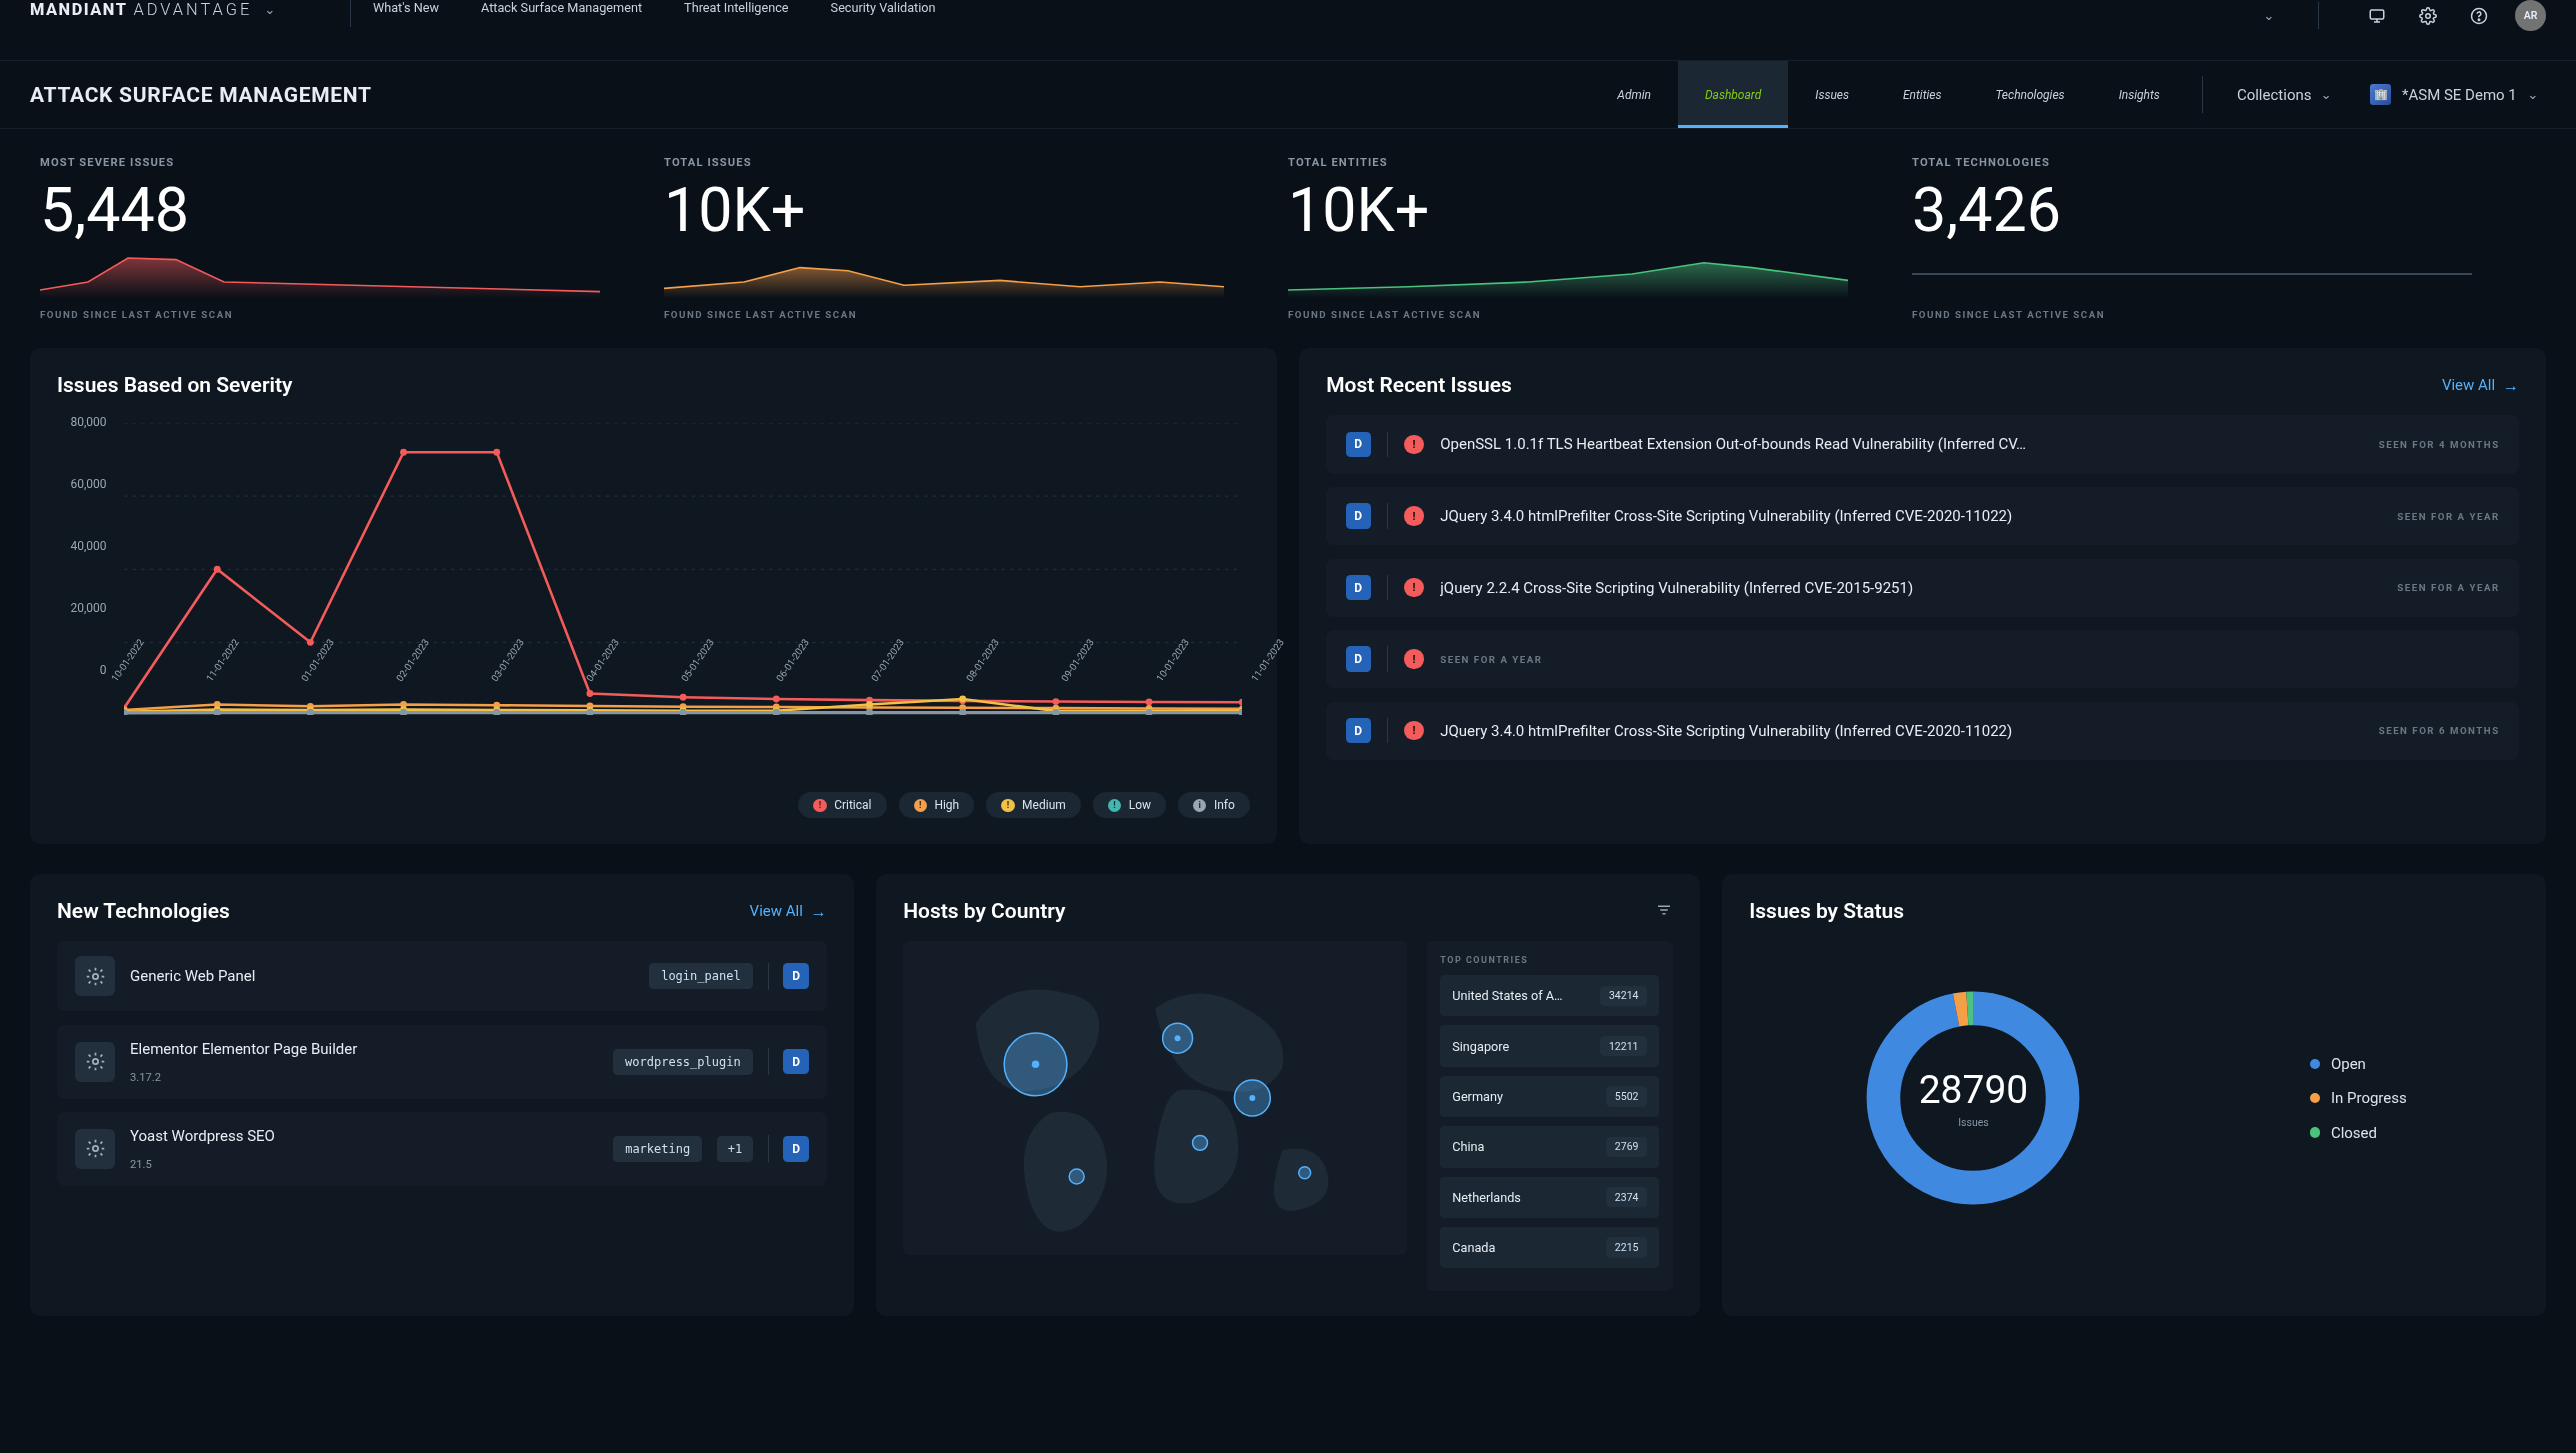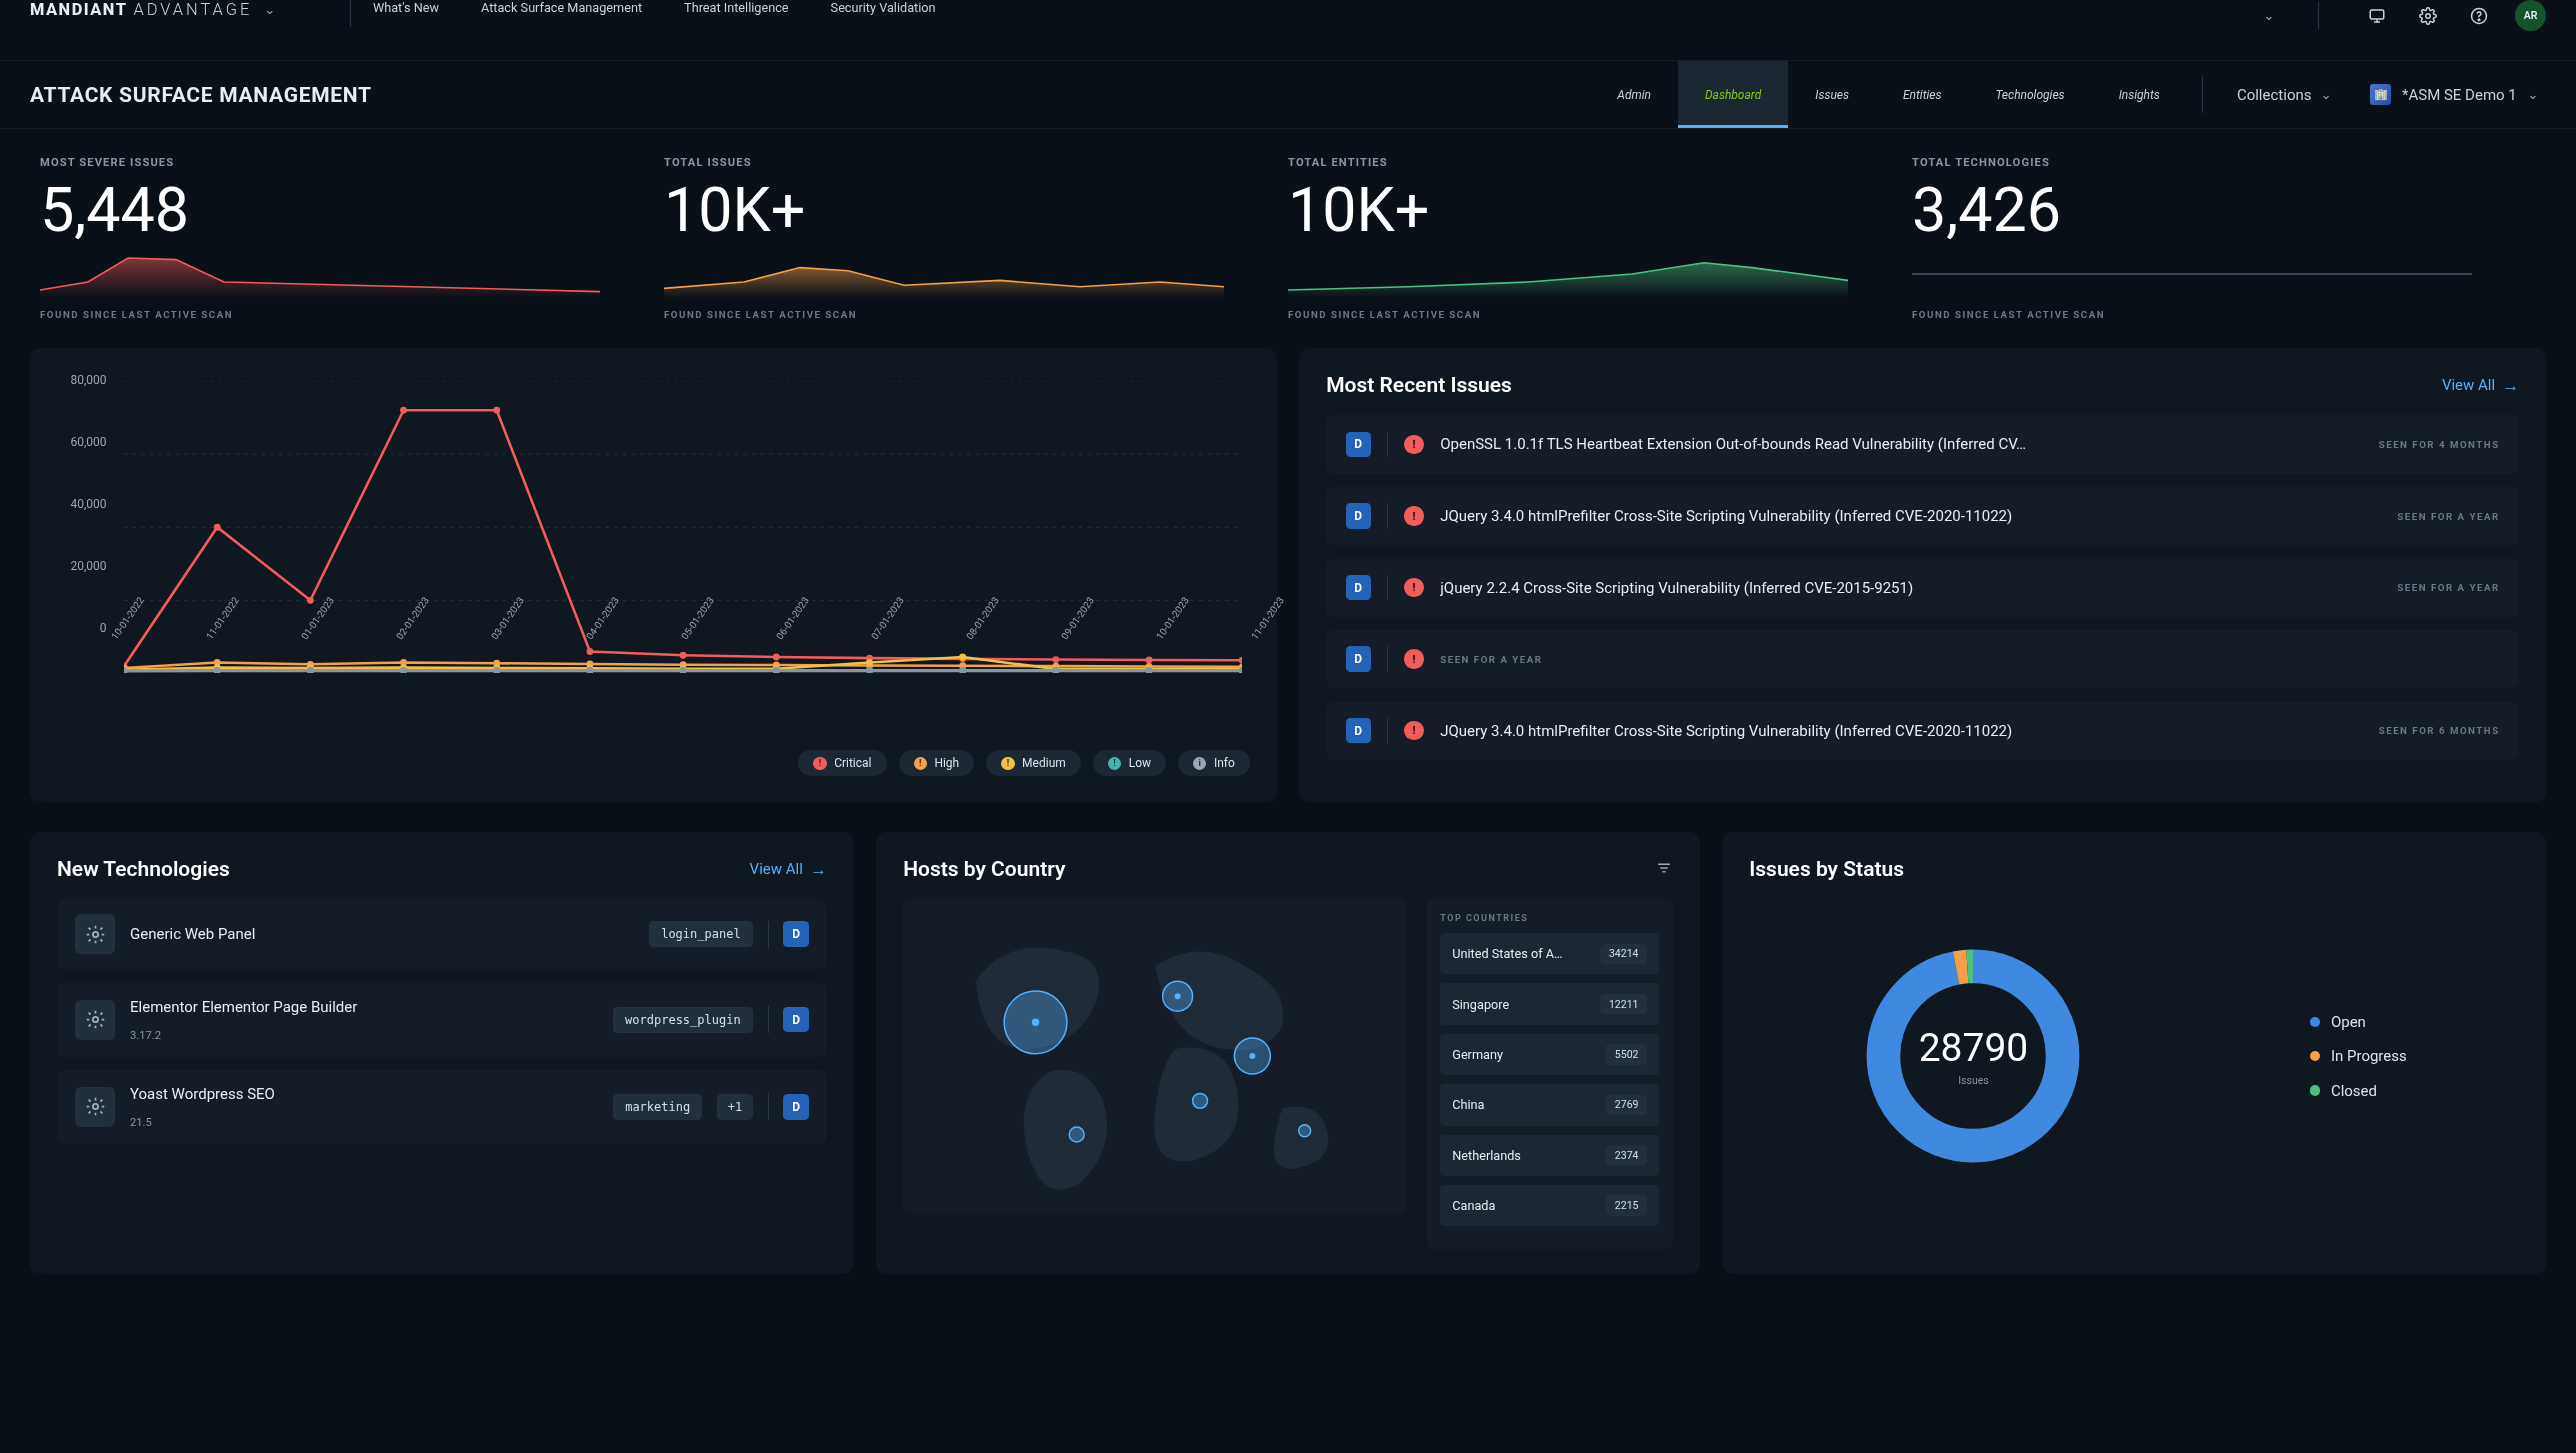--- a/index.html
+++ b/index.html
@@ -45,21 +45,21 @@
   .brand .logo-line{display:flex;align-items:center;gap:6px;font-weight:700;letter-spacing:0.7px;}
   .brand .logo-main{font-size:16.4px;font-weight:800;letter-spacing:1.5px;}
   .brand .logo-sub{font-size:16.4px;font-weight:300;letter-spacing:3px;color:#c9d2db;}
   .brand .caret{color:#9aa7b3;font-size:13.4px;}
   .topbar .divider{width:0.7px;height:27px;background:var(--divider);margin:0 22.4px;}
   .topnav{display:flex;gap:42px;}
   .topnav a{color:#c9d2db;text-decoration:none;font-size:12.7px;}
   .topbar-spacer{flex:1;}
   .topbar-right{display:flex;align-items:center;gap:21px;}
   .icon-btn{width:30px;height:30px;border-radius:4.5px;display:flex;align-items:center;justify-content:center;color:#c9d2db;}
-  .avatar{width:31px;height:31px;border-radius:50%;background:#14532d;color:#e7edf3;font-size:10.5px;font-weight:600;display:flex;align-items:center;justify-content:center;}
+  .avatar{width:31px;height:31px;border-radius:50%;background:#737373;color:#e7edf3;font-size:10.5px;font-weight:600;display:flex;align-items:center;justify-content:center;}
   .chev{font-size:13.4px;color:#9aa7b3;}
   
   .subbar{
     height:69px;
     display:flex;
     align-items:center;
     padding:0 30px;
     background:var(--bg0);
     border-top:0.7px solid #151f2a;
     border-bottom:0.7px solid #151f2a;
@@ -260,20 +260,23 @@
     <svg class="kpi-spark" viewBox="0 0 700 60" preserveAspectRatio="none">
       <line x1="0" y1="30" x2="700" y2="30" stroke="#4a5a6a" stroke-width="2"></line>
     </svg>
     <div class="kpi-foot">FOUND SINCE LAST ACTIVE SCAN</div>
   </div>
 </div>
 
 <div class="main">
 
   <div class="panel">
+    <div class="panel-head">
+      <div class="panel-title">Issues Based on Severity</div>
+    </div>
     <div class="sev-chart">
       <div class="sev-y">
         <span>80,000</span>
         <span>60,000</span>
         <span>40,000</span>
         <span>20,000</span>
         <span>0</span>
       </div>
       <svg class="sev-plot" viewBox="0 0 1300 340" preserveAspectRatio="none">
         <g class="sev-grid">

